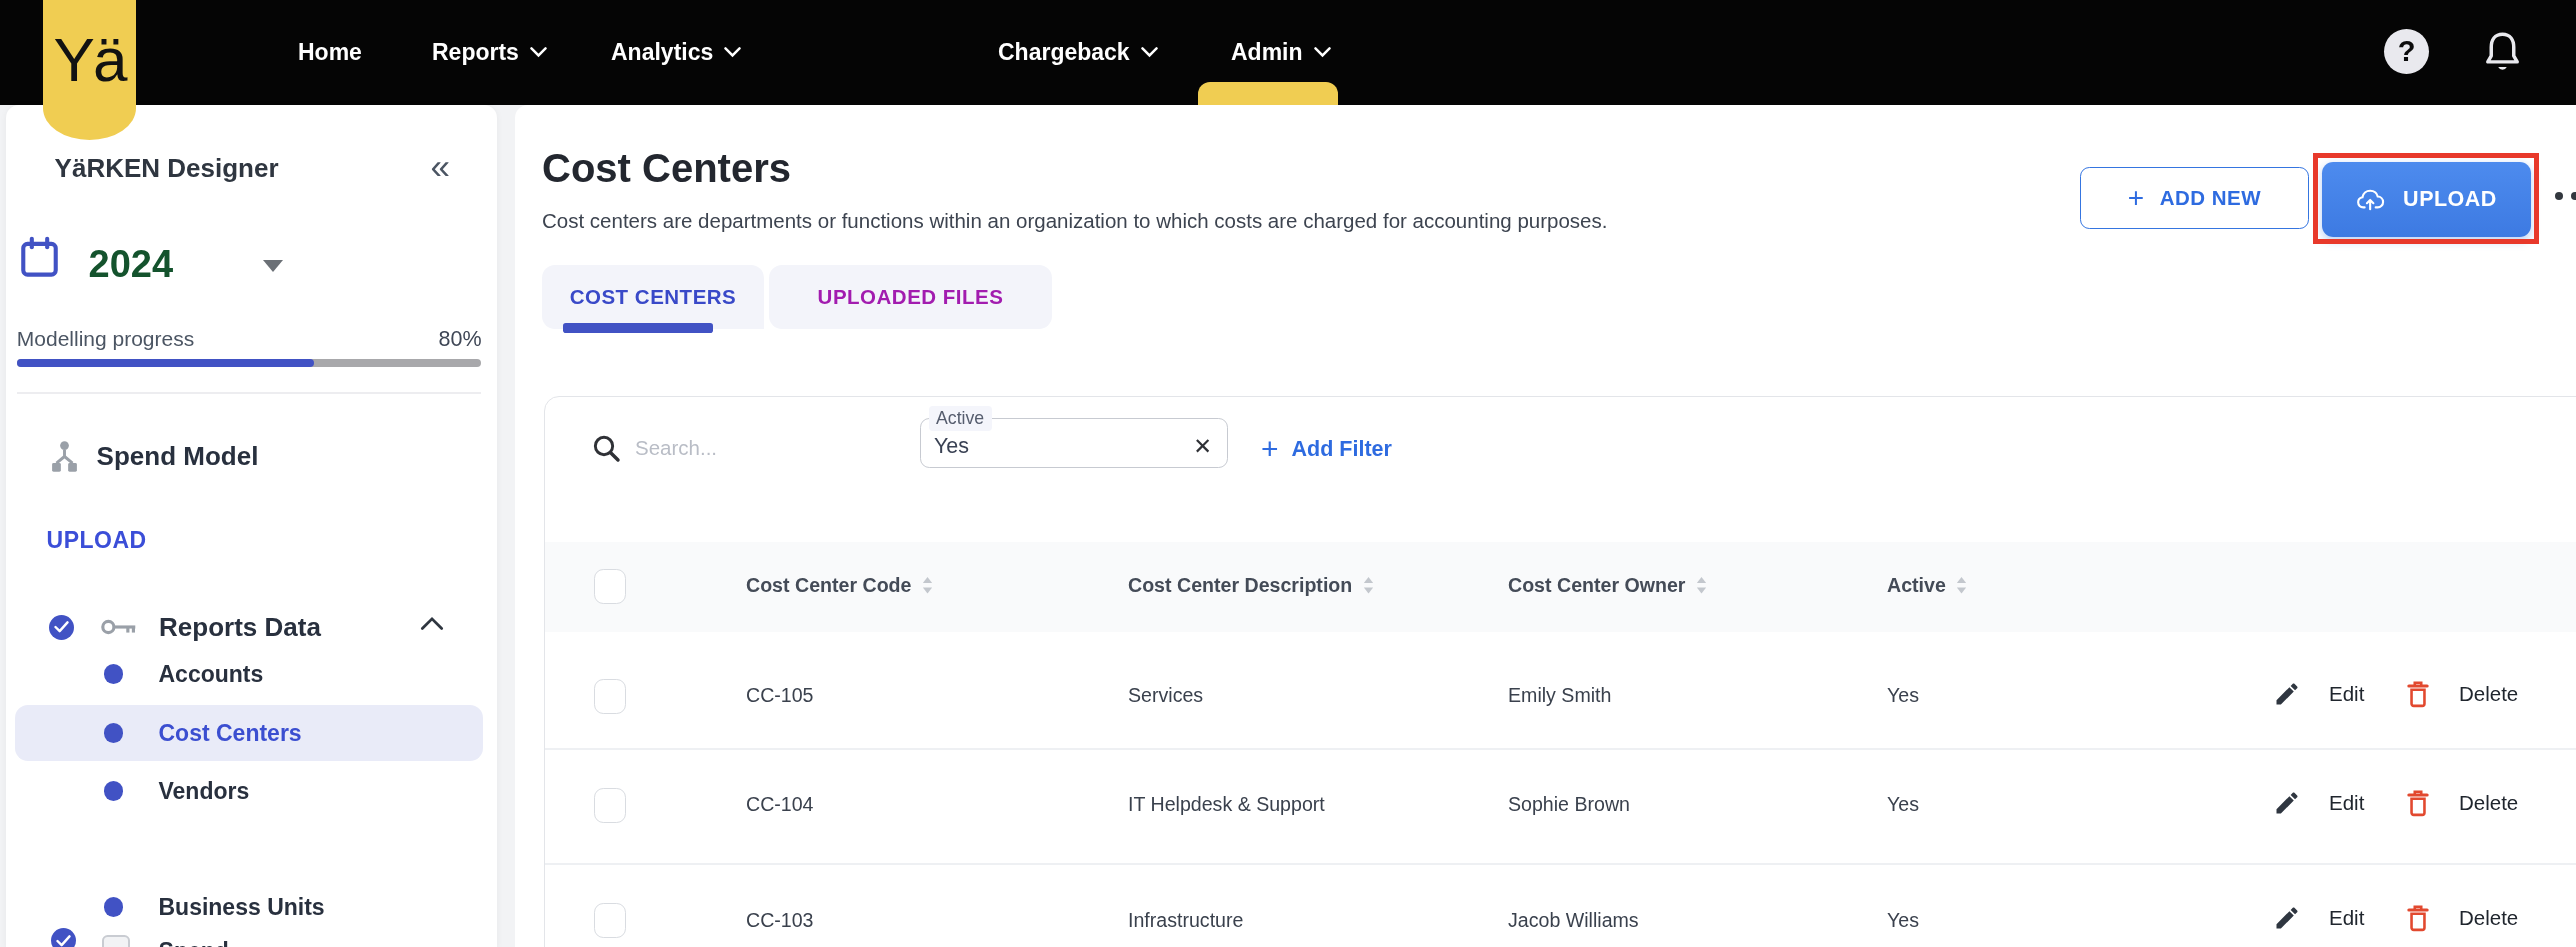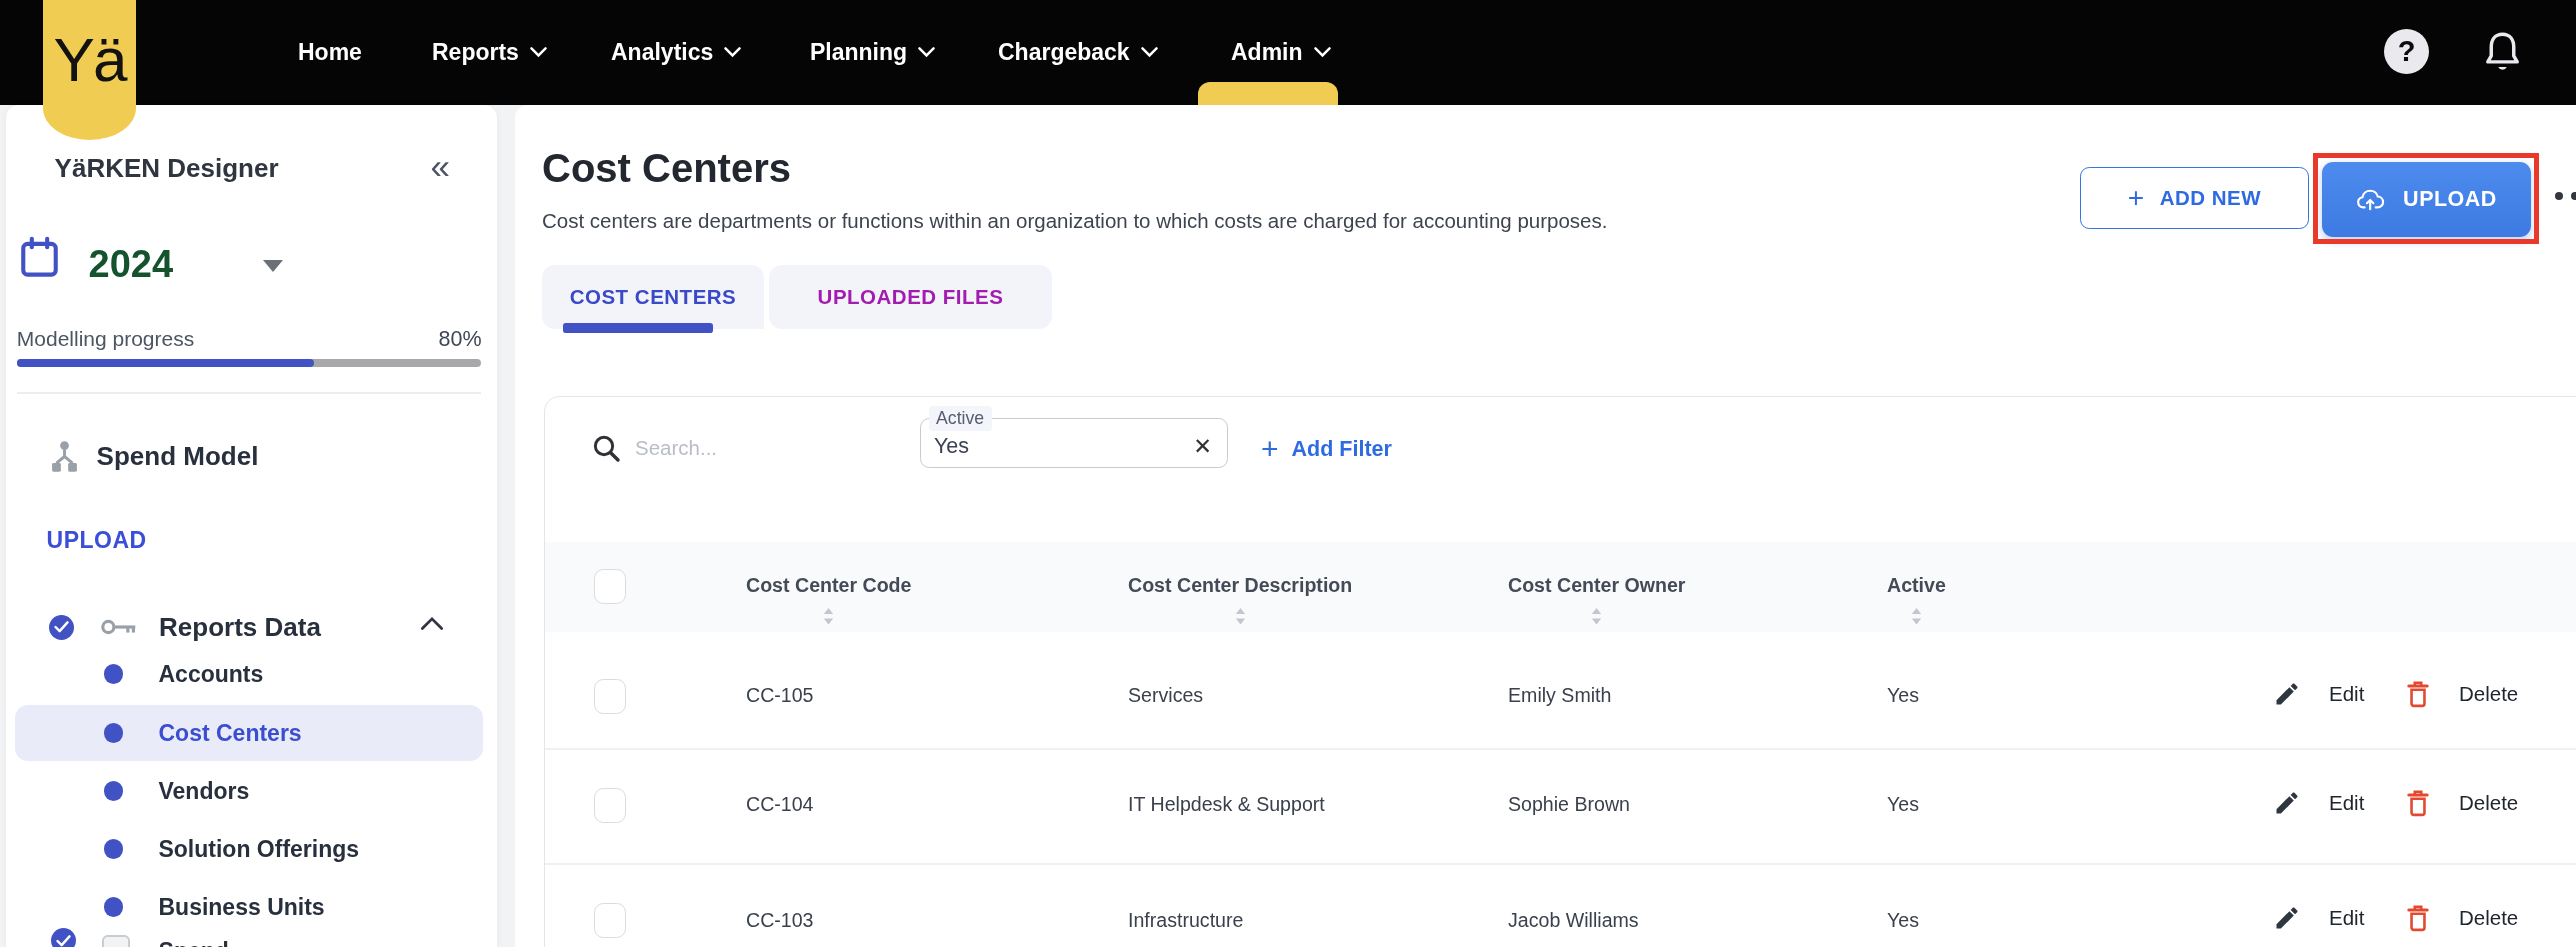--- a/index.html
+++ b/index.html
@@ -93,21 +93,21 @@
   .filter-inner { display:flex; align-items:center; justify-content:space-between; padding:1.9px 15px 0 13px; }
   .filter-value { font-size:21.5px; color:#3a4254; }
   .filter-x { font-size:22.4px; color:#2f3136; cursor:pointer; }
   .add-filter { position:absolute; left:716px; top:35px; display:flex; align-items:center; gap:13px;
     color:#2e6be0; cursor:pointer; }
   .add-filter .plus { font-size:30px; font-weight:400; }
   .add-filter .lbl { font-size:21.5px; font-weight:700; }
   .thead { position:absolute; left:0; top:145px; width:2089px; height:90px; background:#f9fafb; }
   .checkbox { width:32px; height:35px; border:1.9px solid #d9dce1; border-radius:9.3px; background:#fff; cursor:pointer; }
   .th { position:absolute; display:flex; align-items:center; gap:9.3px; font-size:19.6px; font-weight:700;
-    color:#444b57; cursor:pointer;flex-direction:column; }
+    color:#444b57; cursor:pointer; }
   .row-sep { position:absolute; left:0; width:2089px; height:1.9px; background:#eef0f3; }
   .cell { position:absolute; font-size:19.6px; color:#3a414d; }
   .action { position:absolute; display:flex; align-items:center; gap:28px; cursor:pointer;
     font-size:20.5px; color:#20262e; font-weight:500; }
 </style>
 </head>
 <body>
 
 <div class="screen">
 
@@ -116,26 +116,20 @@
       <span>Home</span>
     </div>
     <div class="nav-item" style="left:432px">
       <span>Reports</span>
       <svg class="nav-caret" viewBox="0 0 18 11">
           <path d="M1.5 1.5 L9 9 L16.5 1.5" fill="none" stroke="#fff" stroke-width="2.6" stroke-linecap="round"></path>
         </svg>
     </div>
     <div class="nav-item" style="left:611px">
       <span>Analytics</span>
-      <svg class="nav-caret" viewBox="0 0 18 11">
-          <path d="M1.5 1.5 L9 9 L16.5 1.5" fill="none" stroke="#fff" stroke-width="2.6" stroke-linecap="round"></path>
-        </svg>
-    </div>
-    <div class="nav-item" style="left:810px">
-      <span>Planning</span>
       <svg class="nav-caret" viewBox="0 0 18 11">
           <path d="M1.5 1.5 L9 9 L16.5 1.5" fill="none" stroke="#fff" stroke-width="2.6" stroke-linecap="round"></path>
         </svg>
     </div>
     <div class="nav-item" style="left:998px">
       <span>Chargeback</span>
       <svg class="nav-caret" viewBox="0 0 18 11">
           <path d="M1.5 1.5 L9 9 L16.5 1.5" fill="none" stroke="#fff" stroke-width="2.6" stroke-linecap="round"></path>
         </svg>
     </div>
@@ -212,24 +206,20 @@
       <div class="dot"></div>
       <span class="lbl">Accounts</span>
     </div>
     <div class="sb-item active" style="top:600px">
       <div class="dot"></div>
       <span class="lbl">Cost Centers</span>
     </div>
     <div class="sb-item" style="top:658px">
       <div class="dot"></div>
       <span class="lbl">Vendors</span>
-    </div>
-    <div class="sb-item" style="top:716px">
-      <div class="dot"></div>
-      <span class="lbl">Solution Offerings</span>
     </div>
     <div class="sb-item" style="top:774px">
       <div class="dot"></div>
       <span class="lbl">Business Units</span>
     </div>
 
     <div class="check-circle sb-partial-check">
       <svg width="15" height="12" viewBox="0 0 16 13">
           <path d="M1.5 6.5 L6 11 L14.5 1.5" fill="none" stroke="#fff" stroke-width="2.6" stroke-linecap="round" stroke-linejoin="round"></path>
         </svg>

